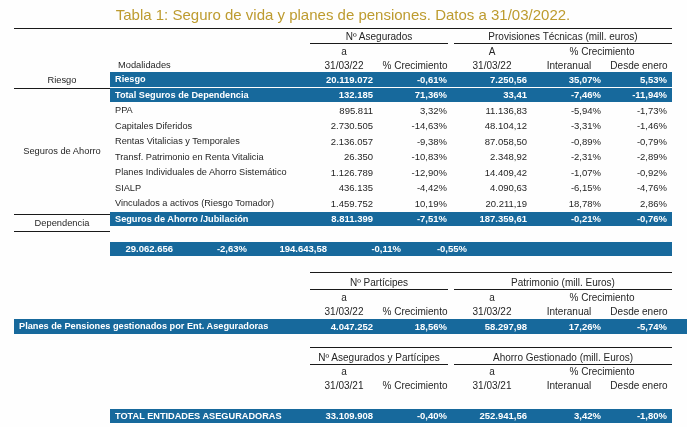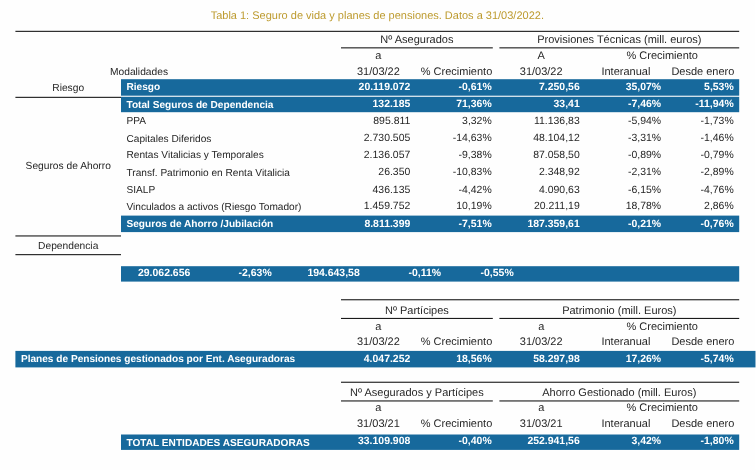--- a/index.html
+++ b/index.html
@@ -7,62 +7,62 @@
     position:relative;
     width:687px;height:427px;
     background:#fefefe;
     font-family:"Liberation Sans",sans-serif;
     color:#262626;
     overflow:hidden;
   }
   .table-wrap{position:absolute;left:14px;top:8px;width:658px;}
 
   .title{
-    text-align:center;font-size:10px;line-height:14px;height:14px;
+    text-align:center;font-size:15px;line-height:14px;height:14px;
     margin-bottom:6px;font-weight:400;
   }
   .main-rule{border-top:1.8px solid #1a1a1a;height:0;}
 
   
   .hdr{margin-left:296px;width:362px;font-size:10px;}
   .group-row{display:flex;height:15px;align-items:flex-end;}
   .group{text-align:center;border-bottom:1.4px solid #1a1a1a;padding-bottom:1px;}
   .g12{width:138px;margin-right:6px;}
   .g345{width:218px;}
   .subgrid{display:grid;grid-template-columns:68px 74px 80px 74px 66px;height:14px;align-items:center;}
   .sg-c1{grid-column:1;text-align:center;}
   .sg-c2{grid-column:2;text-align:center;}
   .sg-c3{grid-column:3;text-align:center;}
   .sg-c4{grid-column:4;text-align:center;}
   .sg-c5{grid-column:5;text-align:center;}
   .sg-c45{grid-column:4/6;text-align:center;}
 
   .sec1-head{position:relative;}
-  .modalidades{position:absolute;left:86px;bottom:2px;font-size:9.3px;}
+  .modalidades{position:absolute;left:104px;bottom:2px;font-size:9.3px;}
 
   
   .sec1-body{display:flex;align-items:flex-start;}
   .cat-col{width:96px;font-size:9.3px;}
   .cat-cell{display:flex;align-items:center;justify-content:center;}
   .cat-1{height:15.5px;border-bottom:1.2px solid #1a1a1a;}
   .cat-2{height:16px;border-bottom:1.2px solid #1a1a1a;}
   .cat-3{height:125px;border-bottom:1.4px solid #1a1a1a;}
 
   .rows-col{width:562px;}
   .t-row{display:flex;height:14.5px;margin-bottom:1px;align-items:center;font-size:9.5px;}
   .t-row .lbl{width:200px;padding-left:5px;font-size:9.2px;white-space:nowrap;box-sizing:border-box;}
   .t-row .v{text-align:right;padding-right:5px;box-sizing:border-box;white-space:nowrap;}
   .v.c1{width:68px;}.v.c2{width:74px;}.v.c3{width:80px;}.v.c4{width:74px;}.v.c5{width:66px;}
   .hl{background:#17699C;color:#fff;font-weight:bold;}
 
   
   .total-row{margin-left:96px;width:562px;margin-top:10px;}
   .row-w658{width:674px;margin-top:1px;}
   .row-w658 .lbl{width:296px;}
-  .row-w562{margin-left:96px;width:562px;margin-top:2px;}
+  .row-w562{margin-left:96px;width:562px;margin-top:16px;}
 
   .sec-head{margin-left:296px;width:362px;border-top:1.4px solid #1a1a1a;padding-top:2px;}
   .mt16{margin-top:16px;}
   .mt14{margin-top:13px;}
 </style>
 </head>
 <body>
 
 <div class="page">
   <div class="table-wrap">
@@ -142,20 +142,28 @@
           </div>
           <div class="t-row">
             <div class="lbl">Transf. Patrimonio en Renta Vitalicia</div>
             <div class="v c1">26.350</div>
             <div class="v c2">-10,83%</div>
             <div class="v c3">2.348,92</div>
             <div class="v c4">-2,31%</div>
             <div class="v c5">-2,89%</div>
           </div>
           <div class="t-row">
+            <div class="lbl">Planes Individuales de Ahorro Sistemático</div>
+            <div class="v c1">1.126.789</div>
+            <div class="v c2">-12,90%</div>
+            <div class="v c3">14.409,42</div>
+            <div class="v c4">-1,07%</div>
+            <div class="v c5">-0,92%</div>
+          </div>
+          <div class="t-row">
             <div class="lbl">SIALP</div>
             <div class="v c1">436.135</div>
             <div class="v c2">-4,42%</div>
             <div class="v c3">4.090,63</div>
             <div class="v c4">-6,15%</div>
             <div class="v c5">-4,76%</div>
           </div>
           <div class="t-row">
             <div class="lbl">Vinculados a activos (Riesgo Tomador)</div>
             <div class="v c1">1.459.752</div>

